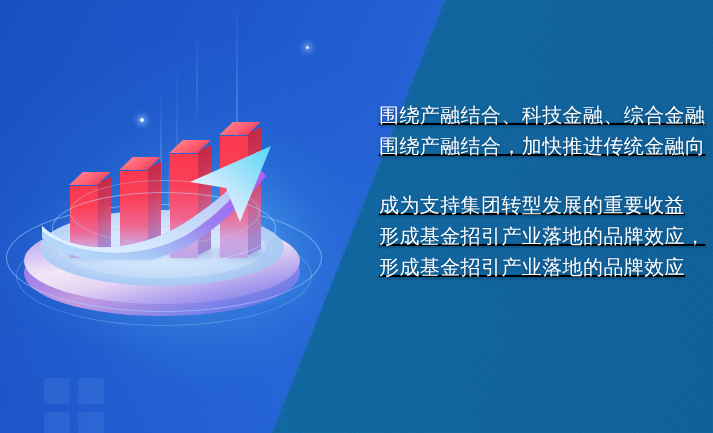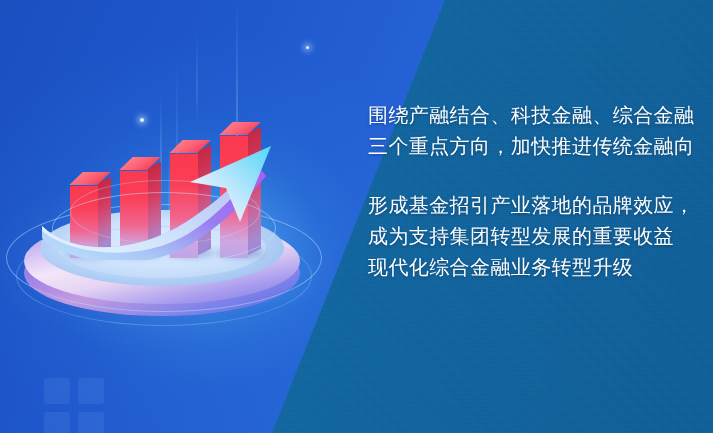--- a/index.html
+++ b/index.html
@@ -118,21 +118,21 @@
   }
   .bar-shadow{
     position:absolute;height:10px;border-radius:50%;
     background:rgba(40,60,150,0.28);filter:blur(3px);
   }
 
   
   #arrow{position:absolute;left:40px;top:130px;width:260px;height:130px;}
 
   
-  #copy{position:absolute;left:368px;top:100px;width:320px;}
+  #copy{position:absolute;left:379px;top:100px;width:320px;text-decoration:underline;}
   .para{margin:0;}
   .para + .para{margin-top:28px;}
   .line{
     color:#ffffff;
     font-size:20px;
     line-height:31px;
     letter-spacing:0.4px;
     white-space:nowrap;
     text-shadow:0 1px 3px rgba(0,30,60,0.45);
   }
@@ -231,22 +231,22 @@
     <path d="M2,96 C32,126 96,124 146,92 C180,70 200,50 214,32
              L226,46 C208,68 186,92 152,114 C96,146 28,132 2,108 Z" fill="url(#bandGrad)"></path>
     <path d="M2,96 C32,126 96,124 146,92 C180,70 200,50 214,32
              L218,37 C202,58 180,84 148,104 C98,134 30,124 2,101 Z" fill="url(#bandGrad2)"></path>
     <path d="M231,16 L200,92 L186,58 L150,52 Z" fill="url(#headGrad)"></path>
   </svg>
 
   <div id="copy">
     <div class="para">
       <div class="line">围绕产融结合、科技金融、综合金融</div>
-      <div class="line">三个重点方向，加快推进传统金融向</div>
+      <div class="line">围绕产融结合，加快推进传统金融向</div>
     </div>
     <div class="para">
+      <div class="line">成为支持集团转型发展的重要收益</div>
       <div class="line">形成基金招引产业落地的品牌效应，</div>
-      <div class="line">成为支持集团转型发展的重要收益</div>
-      <div class="line">现代化综合金融业务转型升级</div>
+      <div class="line">形成基金招引产业落地的品牌效应</div>
     </div>
   </div>
 
 </div>
 
 </body></html>

